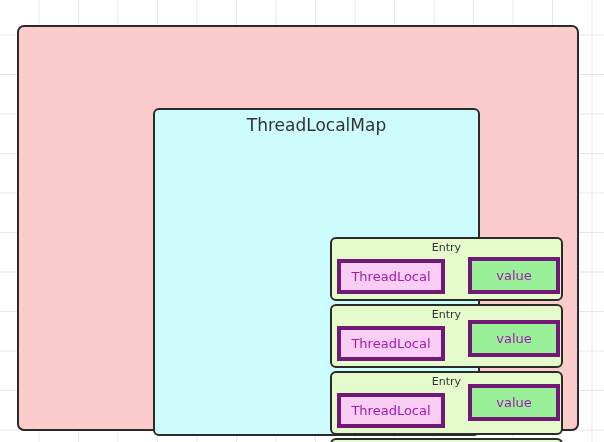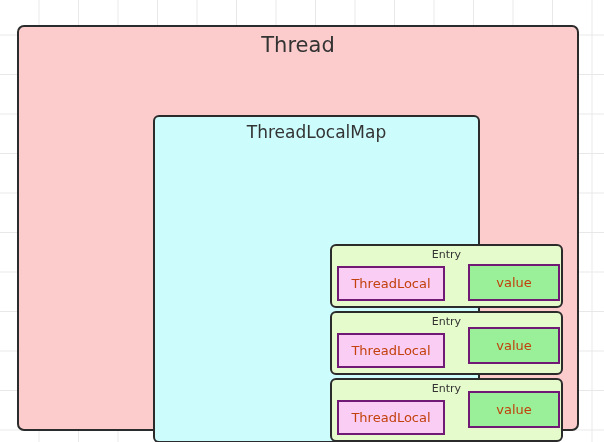--- a/index.html
+++ b/index.html
@@ -53,21 +53,21 @@
     border-radius: 7px;
   }
   #thread-box > .box-label {
     top: 6px;
     font-size: 21px;
   }
 
   
   #threadlocalmap-box {
     left: 134px;
-    top: 88px;
+    top: 81px;
     width: 327px;
     height: 328px;
     background: #ccfcfc;
   }
   #threadlocalmap-box > .box-label {
     top: 5px;
     font-size: 17px;
   }
 
   
@@ -83,25 +83,25 @@
   }
   #entry-0 { top: 127px; }
   #entry-1 { top: 194px; }
   #entry-2 { top: 261px; }
   #entry-3 { top: 328px; }
 
   
   .cell {
     position: absolute;
     box-sizing: border-box;
-    border: 2px solid #701a75;
+    border: 4px solid #701a75;
     display: flex;
     align-items: center;
     justify-content: center;
-    color: #c2410c;
+    color: #a21caf;
     white-space: nowrap;
   }
 
   .threadlocal-cell {
     left: 5px;
     top: 20px;
     width: 108px;
     height: 35px;
     background: #facdf5;
     font-size: 13px;
@@ -119,21 +119,20 @@
   #entry-0 .value-cell { top: 18px; }
   #entry-1 .value-cell { top: 14px; }
   #entry-2 .value-cell { top: 11px; }
 </style>
 </head>
 <body>
 
 <div id="canvas">
 
   <div class="box" id="thread-box">
-    <div class="box-label">Thread</div>
 
     <div class="box" id="threadlocalmap-box">
       <div class="box-label">ThreadLocalMap</div>
 
       <div class="box entry-box" id="entry-0">
         <div class="box-label">Entry</div>
         <div class="cell threadlocal-cell">ThreadLocal</div>
         <div class="cell value-cell">value</div>
       </div>
 

